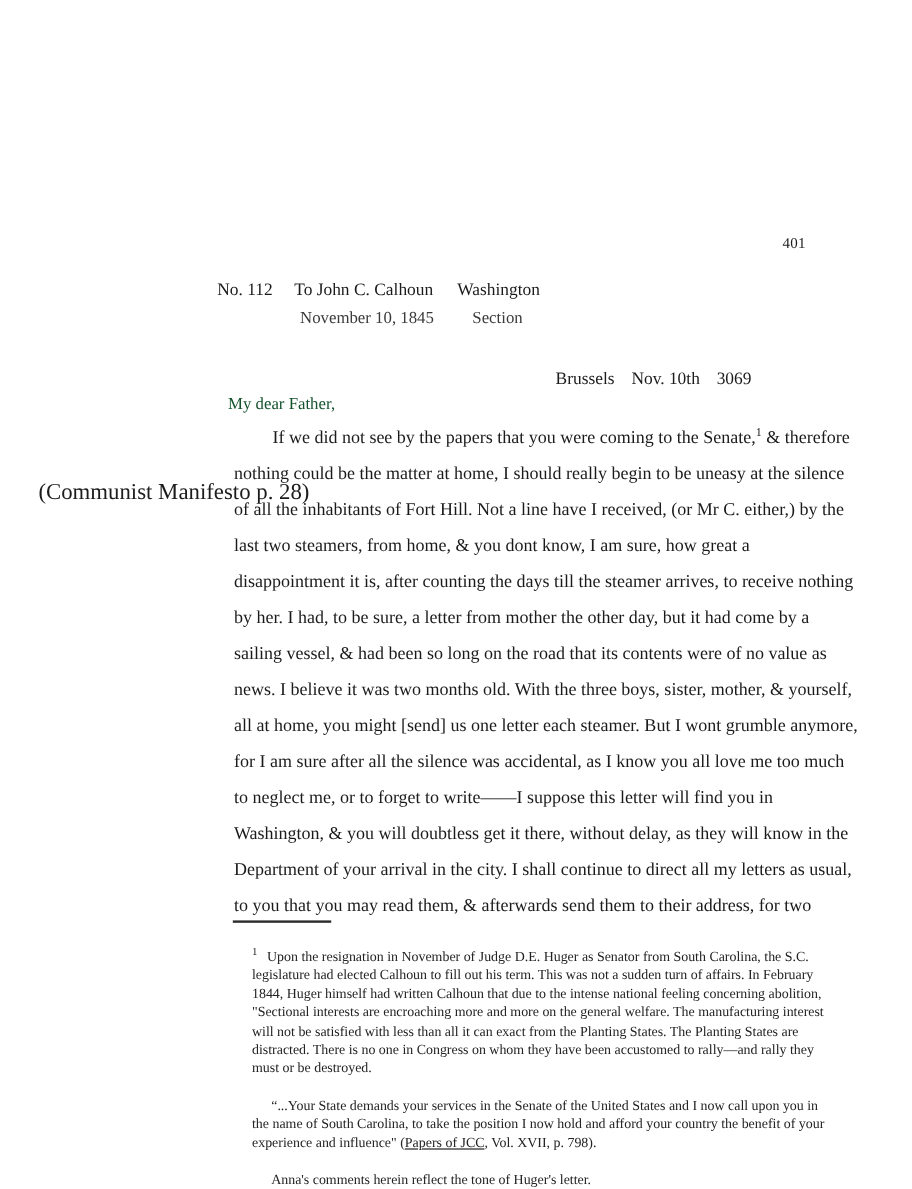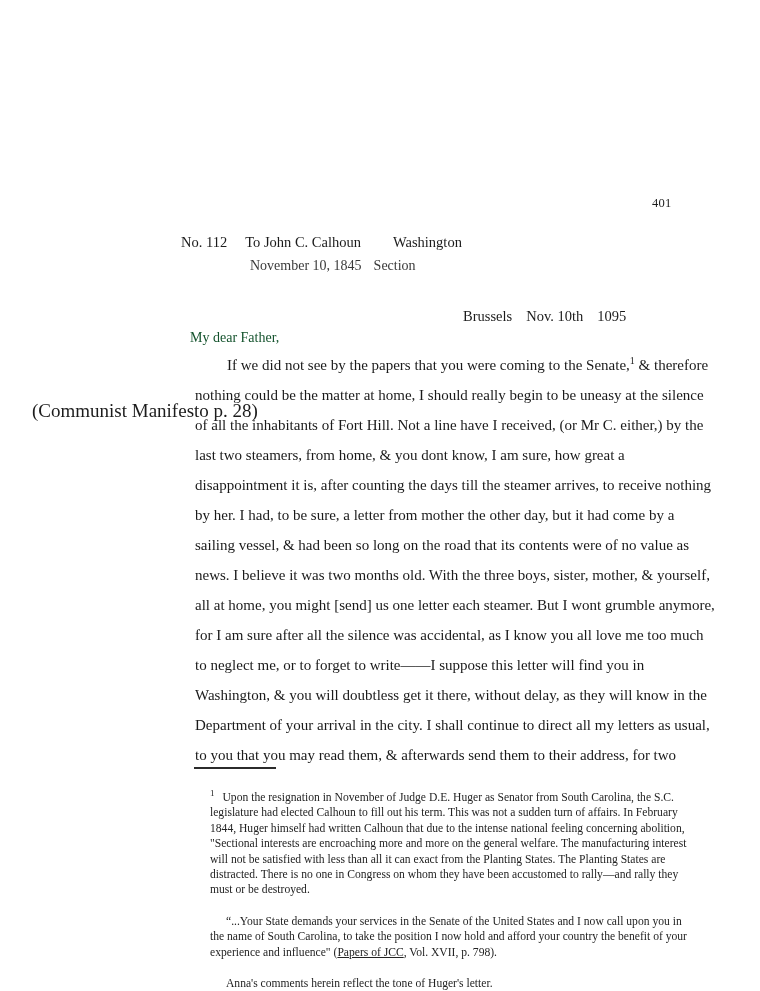--- a/index.html
+++ b/index.html
@@ -36,32 +36,32 @@
   .doc-heading {
     position: absolute;
     left: 181px;
     top: 234px;
     width: 520px;
     font-size: 14.5px;
     color: #1b1b1b;
     white-space: nowrap;
   }
   .doc-heading .hd-no     { margin-right: 18px; text-align: center; }
-  .doc-heading .hd-to     { margin-right: 32px; }
+  .doc-heading .hd-to     { margin-right: 20px; }
 
   .doc-subheading {
     position: absolute;
     left: 250px;
     top: 258px;
     font-size: 14px;
     color: #2a2a2a;
     white-space: nowrap;
     opacity: .92;
   }
-  .doc-subheading .sub-sec { margin-left: 12px; }
+  .doc-subheading .sub-sec { margin-left: 32px; }
 
   .dateline {
     position: absolute;
     left: 463px;
     top: 308px;
     font-size: 14.5px;
     color: #1b1b1b;
     white-space: nowrap;
   }
   .dateline span { margin-right: 14px; }
@@ -163,21 +163,21 @@
 
     <div class="doc-heading">
       <span class="hd-no">No. 112</span><span class="hd-to">To John C. Calhoun</span><span>Washington</span>
     </div>
 
     <div class="doc-subheading">
       <span>November 10, 1845</span><span class="sub-sec">Section</span>
     </div>
 
     <div class="dateline">
-      <span>Brussels</span><span>Nov. 10th</span><span>1095</span>
+      <span>Brussels</span><span>Nov. 10th</span><span>3069</span>
     </div>
 
     <div class="salutation">My dear Father,</div>
 
     <div class="body-block">
       <p><span class="indent"></span><span>If we did not see by the papers that you were coming to the Senate,</span><span class="fn-ref">1</span> <span>&amp; therefore nothing could be the matter at home, I should really begin to be uneasy at the silence of all the inhabitants of Fort Hill.  Not a line have I received, (or Mr C. either,) by the last two steamers, from home, &amp; you dont know, I am sure, how great a disappointment it is, after counting the days till the steamer arrives, to receive nothing by her.  I had, to be sure, a letter from mother the other day, but it had come by a sailing vessel, &amp; had been so long on the road that its contents were of no value as news.  I believe it was two months old.  With the three boys, sister, mother, &amp; yourself, all at home, you might [send] us one letter each steamer.  But I wont grumble anymore, for I am sure after all the silence was accidental, as I know you all love me too much to neglect me, or to forget to write——I suppose this letter will find you in Washington, &amp; you will doubtless  get it there, without delay, as they will know in the Department of your arrival in the city.  I shall continue to direct all my letters as usual, to you that you may read them, &amp; afterwards send them to their address, for two</span></p>
     </div>
 
     <div class="fn-rule"></div>
 

